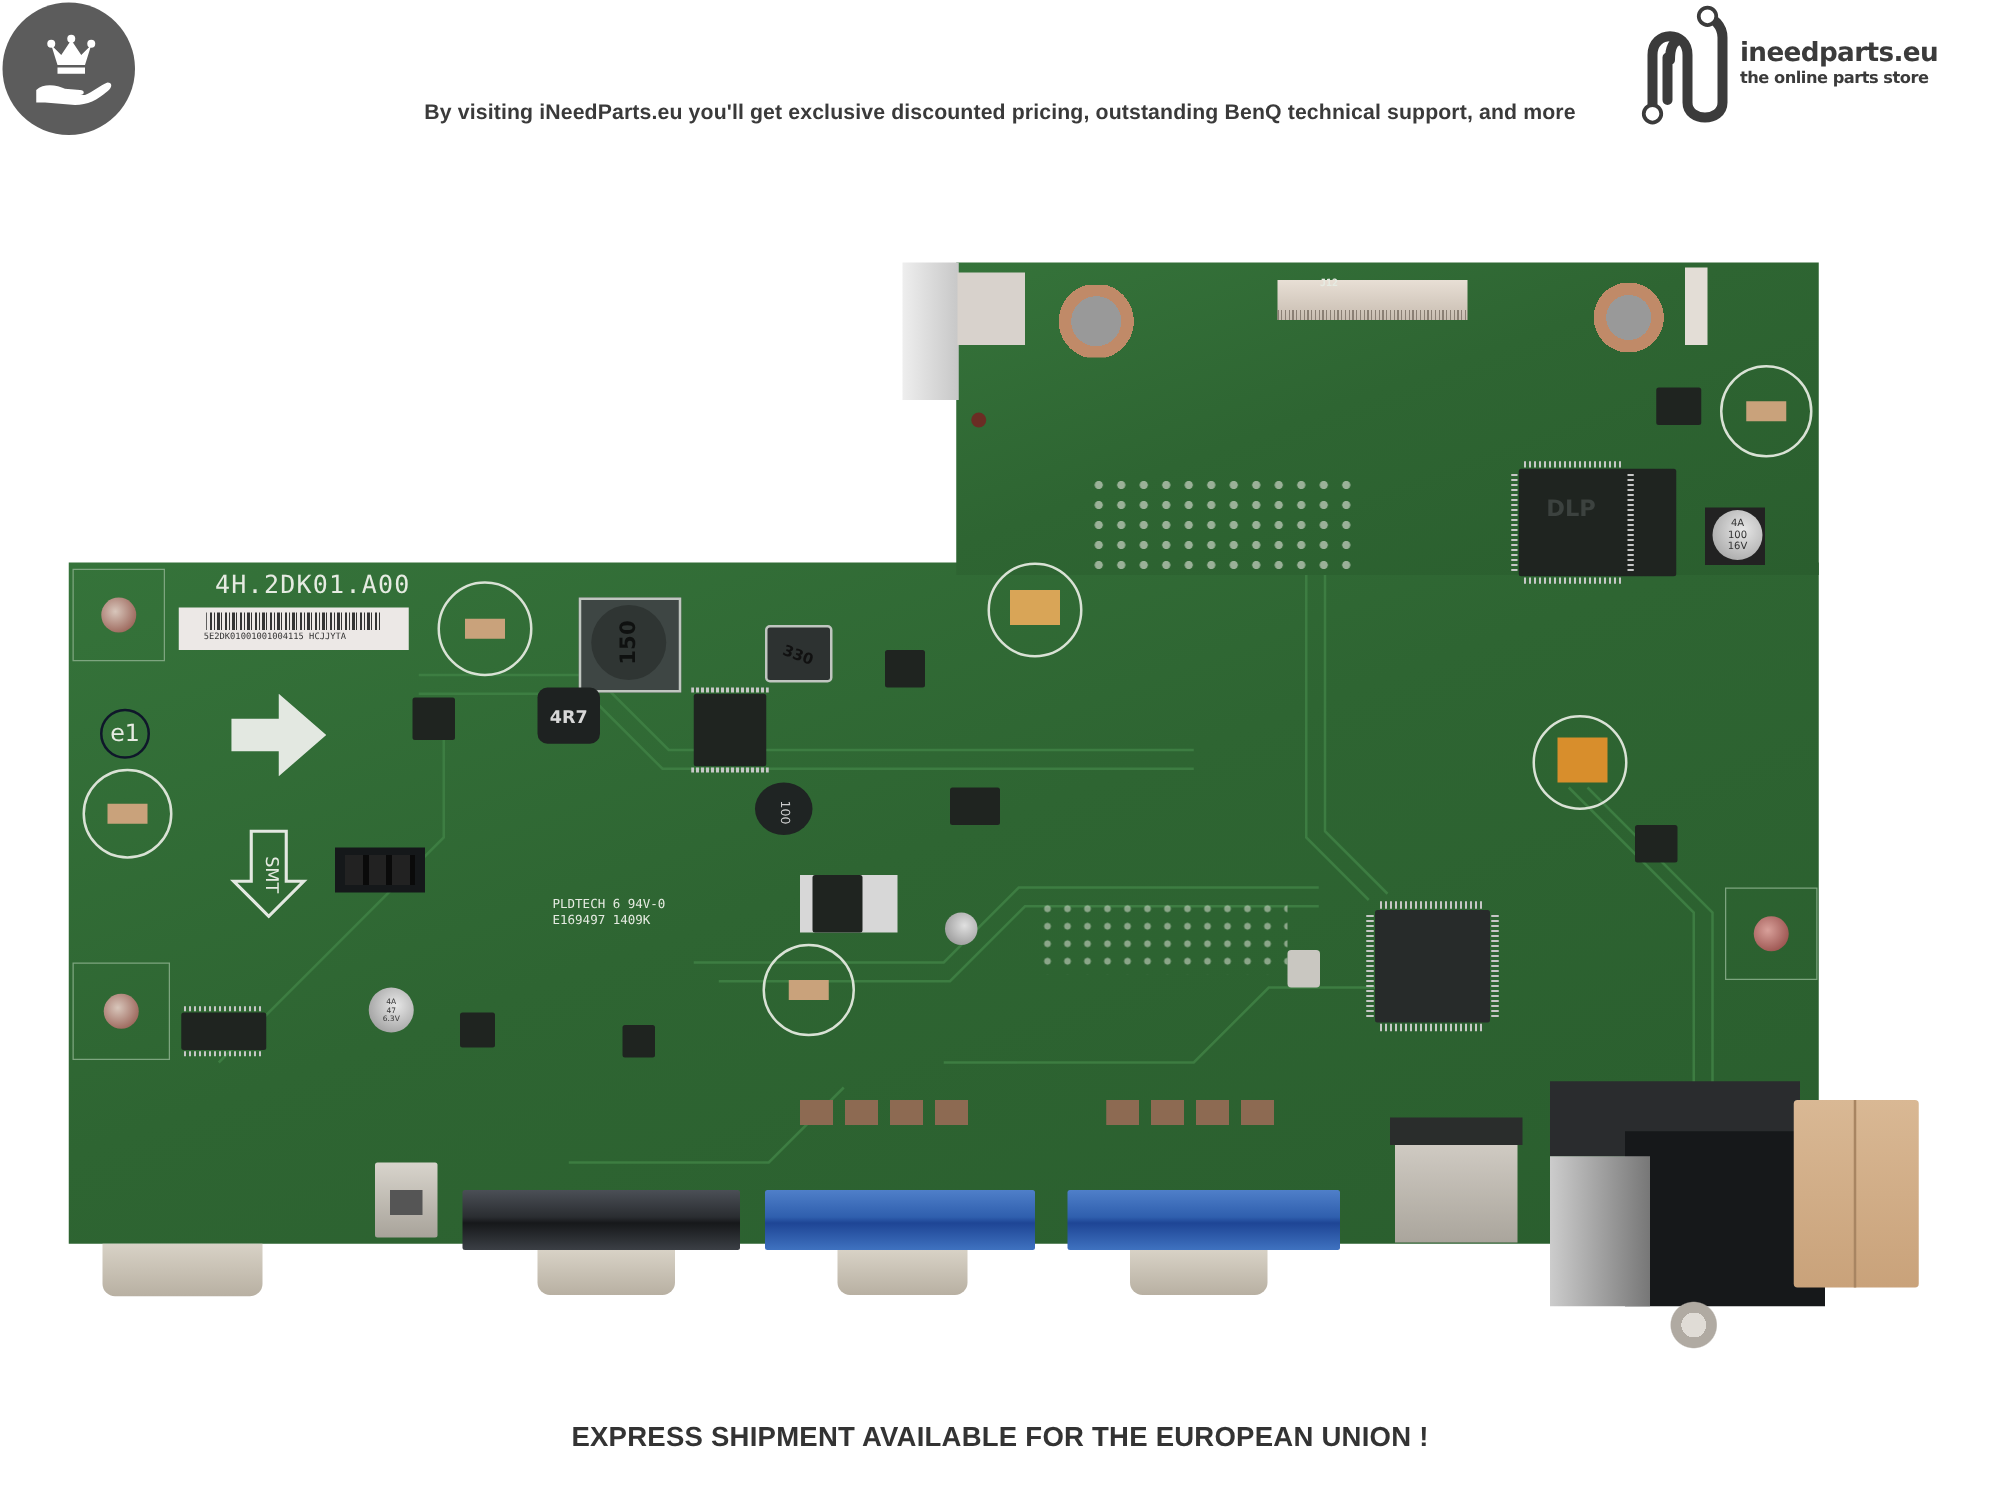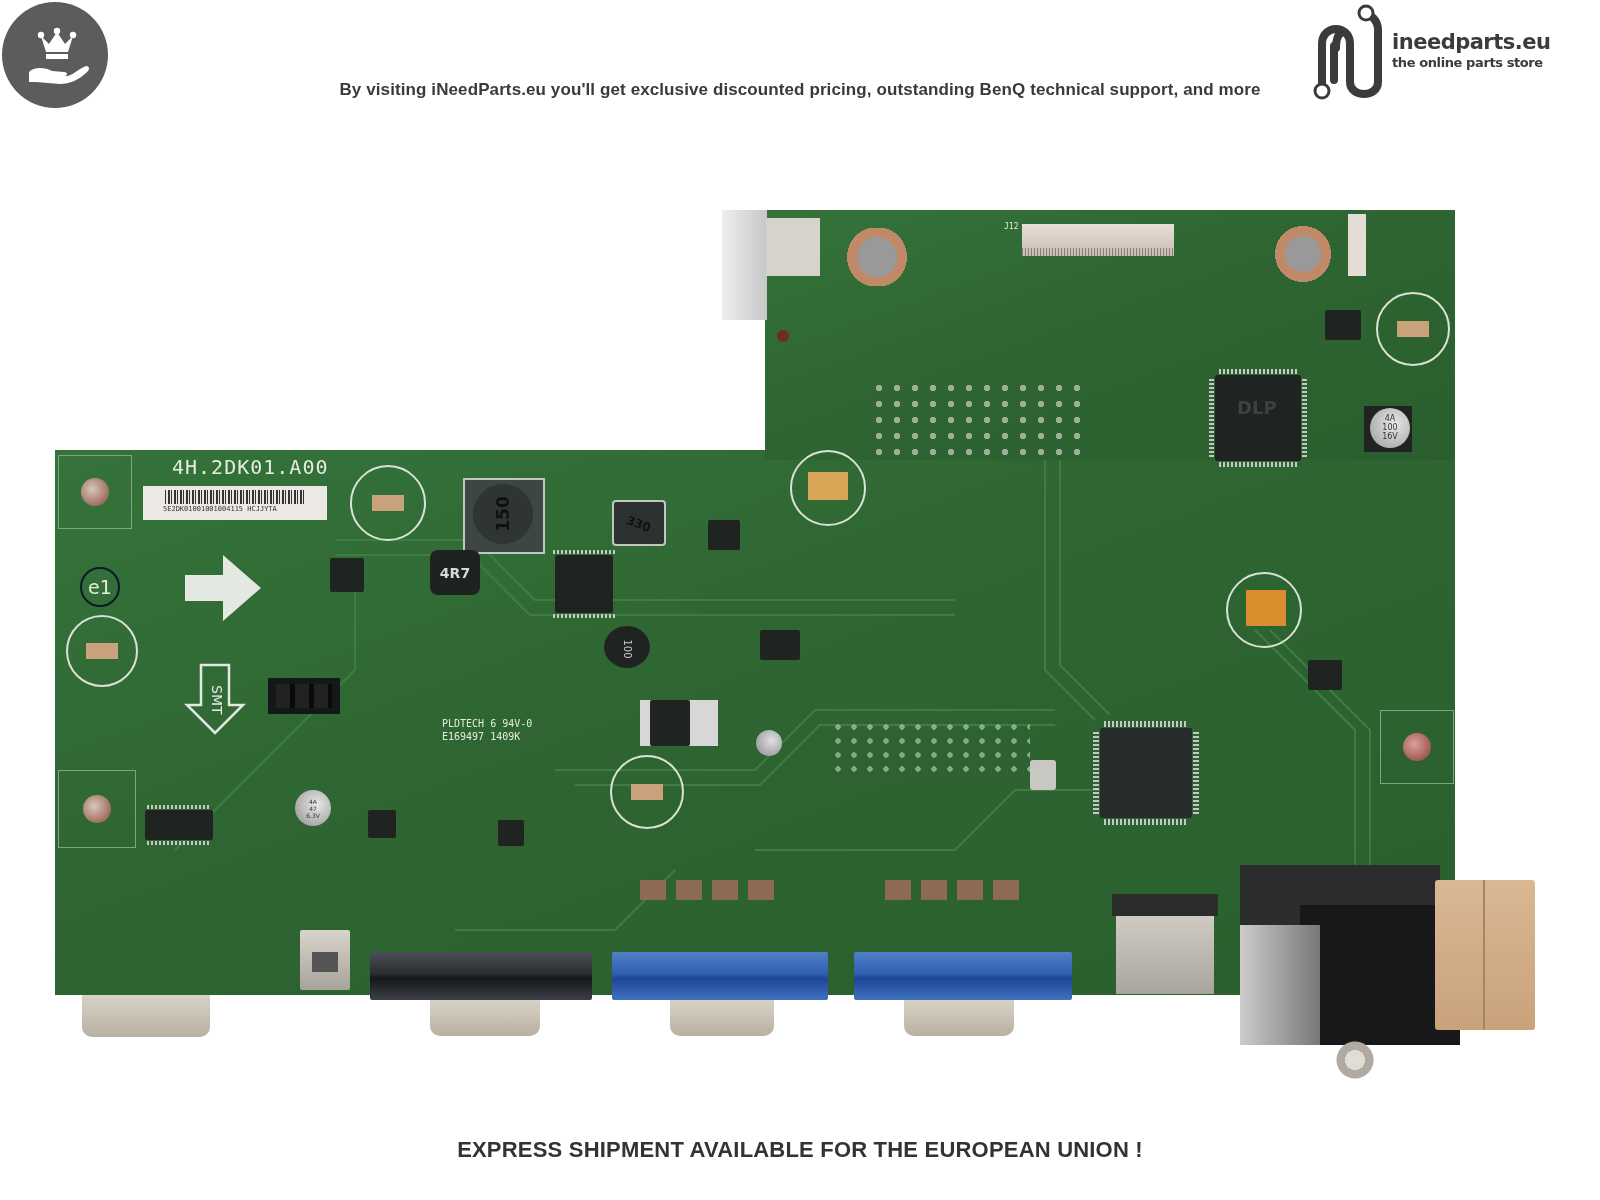--- a/index.html
+++ b/index.html
@@ -150,21 +150,21 @@
   <div class="abs ic" style="left:145px;top:700px;width:68px;height:30px;">
       <div class="abs pin-h" style="left:2px;top:-5px;width:64px;height:4px;"></div>
       <div class="abs pin-h" style="left:2px;top:31px;width:64px;height:4px;"></div>
     </div>
   <div class="abs ic" style="left:1325px;top:200px;width:36px;height:30px;"></div>
   <div class="abs ic" style="left:1308px;top:550px;width:34px;height:30px;"></div>
   <div class="abs" style="left:640px;top:590px;width:78px;height:46px;background:#d7d7d7;">
     <div class="abs ic" style="left:10px;top:0;width:40px;height:46px;"></div>
   </div>
 
-  <div class="abs ic" style="left:1215px;top:265px;width:86px;height:86px;">
+  <div class="abs ic" style="left:1215px;top:265px;width:86px;height:86px;padding-left:40px;">
     <div class="abs pin-h" style="left:4px;top:-6px;width:78px;height:5px;"></div>
     <div class="abs pin-h" style="left:4px;top:87px;width:78px;height:5px;"></div>
     <div class="abs pin-v" style="left:-6px;top:4px;width:5px;height:78px;"></div>
     <div class="abs pin-v" style="left:87px;top:4px;width:5px;height:78px;"></div>
     <div class="abs" style="left:22px;top:22px;color:#3c423f;font-weight:bold;font-size:18px;">DLP</div>
   </div>
 
   <div class="abs ic" style="left:1100px;top:618px;width:92px;height:90px;background:#272b2a;">
     <div class="abs pin-h" style="left:4px;top:-7px;width:84px;height:6px;"></div>
     <div class="abs pin-h" style="left:4px;top:91px;width:84px;height:6px;"></div>
@@ -196,21 +196,21 @@
   <div class="abs" style="left:1030px;top:650px;width:26px;height:30px;background:#c9c7c1;border-radius:3px;"></div>
 
   <div class="abs" style="left:722px;top:100px;width:45px;height:110px;background:linear-gradient(90deg,#eee,#c7c7c7);"></div>
   <div class="abs" style="left:766px;top:108px;width:54px;height:58px;background:#d8d2cc;"></div>
   <div class="abs" style="left:842px;top:118px;width:70px;height:58px;">
     <div class="abs" style="left:0;top:0;width:70px;height:58px;background:radial-gradient(circle,#999 0 20px,#c08a68 20px 30px,transparent 30px);"></div>
   </div>
   <div class="abs" style="left:1022px;top:114px;width:152px;height:32px;background:linear-gradient(180deg,#e8dfd5,#c8bdb1);">
     <div class="abs" style="left:0;top:24px;width:152px;height:8px;background:repeating-linear-gradient(90deg,#8a7f74 0 1px,transparent 1px 3px);"></div>
   </div>
-  <div class="abs silk" style="left:1004px;top:112px;font-size:8px;">J12</div>
+  <div class="abs silk" style="left:1056px;top:112px;font-size:8px;font-weight:bold;">J12</div>
   <div class="abs" style="left:1272px;top:115px;width:62px;height:58px;background:radial-gradient(circle,#999 0 18px,#c08a68 18px 28px,transparent 28px);"></div>
   <div class="abs" style="left:1348px;top:104px;width:18px;height:62px;background:#e3ddd6;"></div>
   <div class="abs" style="left:777px;top:220px;width:12px;height:12px;border-radius:50%;background:#6b2d24;"></div>
 
   <div class="abs" style="left:870px;top:270px;width:220px;height:80px;background-image:radial-gradient(circle,#c9d2c4 0 3px,transparent 3.5px);background-size:18px 16px;opacity:0.7;"></div>
   <div class="abs" style="left:830px;top:610px;width:200px;height:60px;background-image:radial-gradient(circle,#c9d2c4 0 2.5px,transparent 3px);background-size:16px 14px;opacity:0.6;"></div>
   <div class="abs" style="left:640px;top:770px;width:140px;height:20px;background:repeating-linear-gradient(90deg,#8d6a52 0 26px,transparent 26px 36px);"></div>
   <div class="abs" style="left:885px;top:770px;width:140px;height:20px;background:repeating-linear-gradient(90deg,#8d6a52 0 26px,transparent 26px 36px);"></div>
 
   <div class="abs shell" style="left:82px;top:885px;width:128px;height:42px;"></div>

